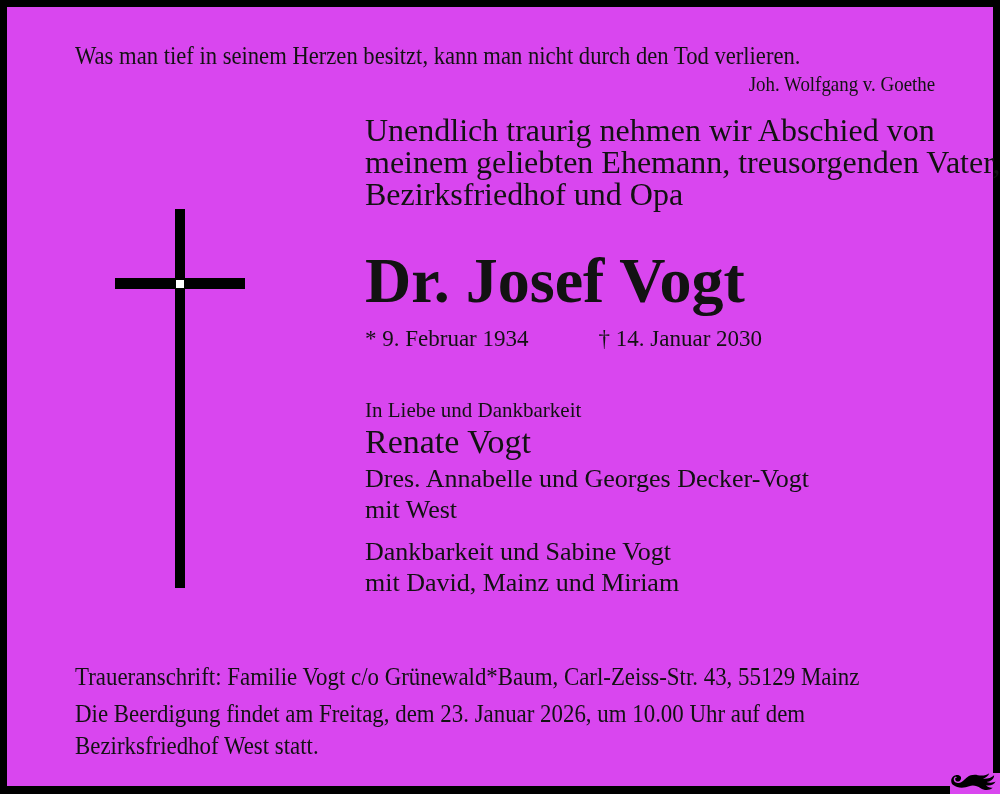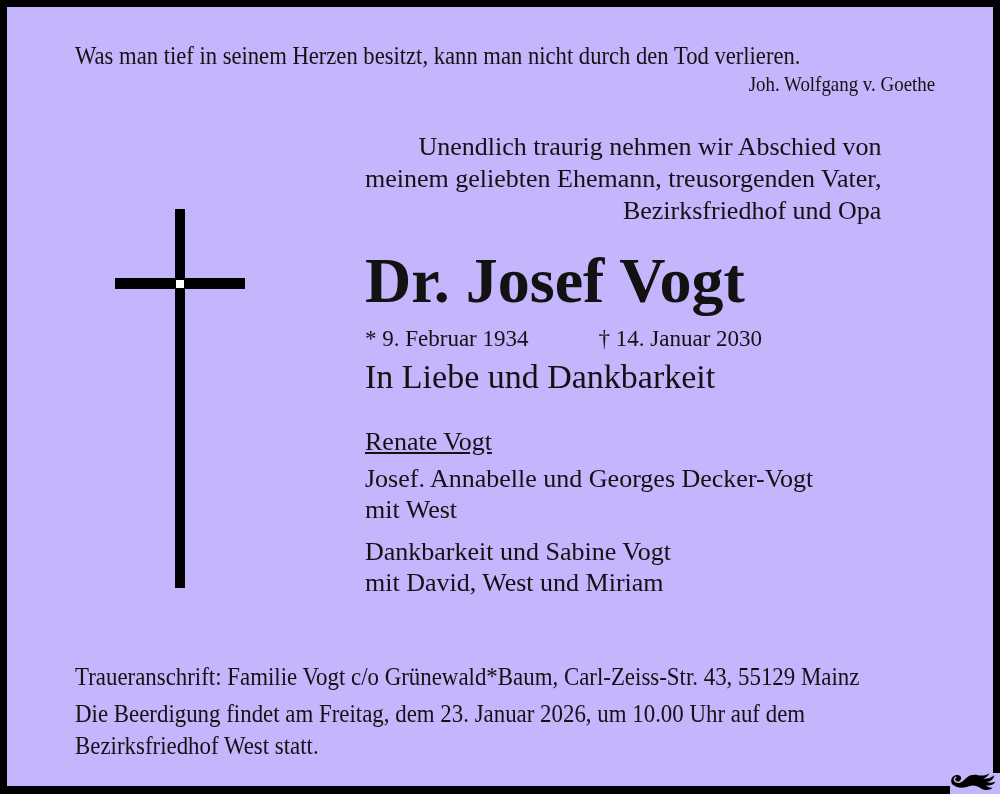--- a/index.html
+++ b/index.html
@@ -1,20 +1,20 @@
 <!DOCTYPE html>
 <html lang="de"><head>
 <meta charset="utf-8">
 <style>
   html, body { margin: 0; padding: 0; background: #ffffff; }
   .page {
     position: relative;
     width: 1000px;
     height: 794px;
-    background: #c4b5fd;
+    background: #d946ef;
     font-family: "Liberation Serif", serif;
     color: #121212;
     overflow: hidden;
   }
   .abs { position: absolute; white-space: nowrap; }
 
   
   .frame-bar { position: absolute; background: #000000; }
   .frame-top    { left: 0; top: 0; width: 1000px; height: 7px; }
   .frame-left   { left: 0; top: 0; width: 7px; height: 794px; }
@@ -32,28 +32,28 @@
     font-size: 26px; line-height: 32px;
     transform: scaleX(0.87); transform-origin: 0 50%;
   }
   .quote-attribution {
     right: 65px; top: 72px;
     font-size: 21px; line-height: 25px;
     text-align: right;
     transform: scaleX(0.90); transform-origin: 100% 50%;
   }
 
-  .intro { left: 365px; top: 131px; font-size: 26px; line-height: 32px; text-align: right; }
+  .intro { left: 365px; top: 114px; font-size: 32px; line-height: 32px; }
 
   .deceased-name { left: 365px; top: 249px; font-size: 64px; line-height: 64px; font-weight: bold; }
 
   .dates { left: 365px; top: 325px; font-size: 23px; line-height: 28px; display: flex; gap: 70px; }
 
-  .closing  { left: 365px; top: 361px; font-size: 34px; line-height: 31px; text-align: right; }
-  .mourner-1 { left: 365px; top: 426px; font-size: 26px; line-height: 31px; text-decoration: underline; }
+  .closing  { left: 365px; top: 395px; font-size: 21px; line-height: 31px; text-align: right; }
+  .mourner-1 { left: 365px; top: 426px; font-size: 34px; line-height: 31px; }
   .mourner-2 { left: 365px; top: 463px; font-size: 26px; line-height: 31px; }
   .mourner-3 { left: 365px; top: 536px; font-size: 26px; line-height: 31px; }
 
   .address {
     left: 75px; top: 661px;
     font-size: 26px; line-height: 32px;
     transform: scaleX(0.88); transform-origin: 0 50%;
   }
   .funeral {
     left: 75px; top: 698px;
@@ -94,26 +94,26 @@
     <span>* 9. Februar 1934</span>
     <span>† 14. Januar 2030</span>
   </div>
 
   <div class="abs closing">In Liebe und Dankbarkeit</div>
 
   <div class="abs mourner-1">
     <div>Renate Vogt</div>
   </div>
   <div class="abs mourner-2">
-    <div>Josef. Annabelle und Georges Decker-Vogt</div>
+    <div>Dres. Annabelle und Georges Decker-Vogt</div>
     <div>mit West</div>
   </div>
   <div class="abs mourner-3">
     <div>Dankbarkeit und Sabine Vogt</div>
-    <div>mit David, West und Miriam</div>
+    <div>mit David, Mainz und Miriam</div>
   </div>
 
   <div class="abs address">Traueranschrift: Familie Vogt c/o Grünewald*Baum, Carl-Zeiss-Str. 43, 55129 Mainz</div>
   <div class="abs funeral">
     <div>Die Beerdigung findet am Freitag, dem 23. Januar 2026, um 10.00 Uhr auf dem</div>
     <div>Bezirksfriedhof West statt.</div>
   </div>
 
   <div class="corner-flourish">
     <svg viewBox="0 0 100 44" width="48" height="22" aria-hidden="true">

